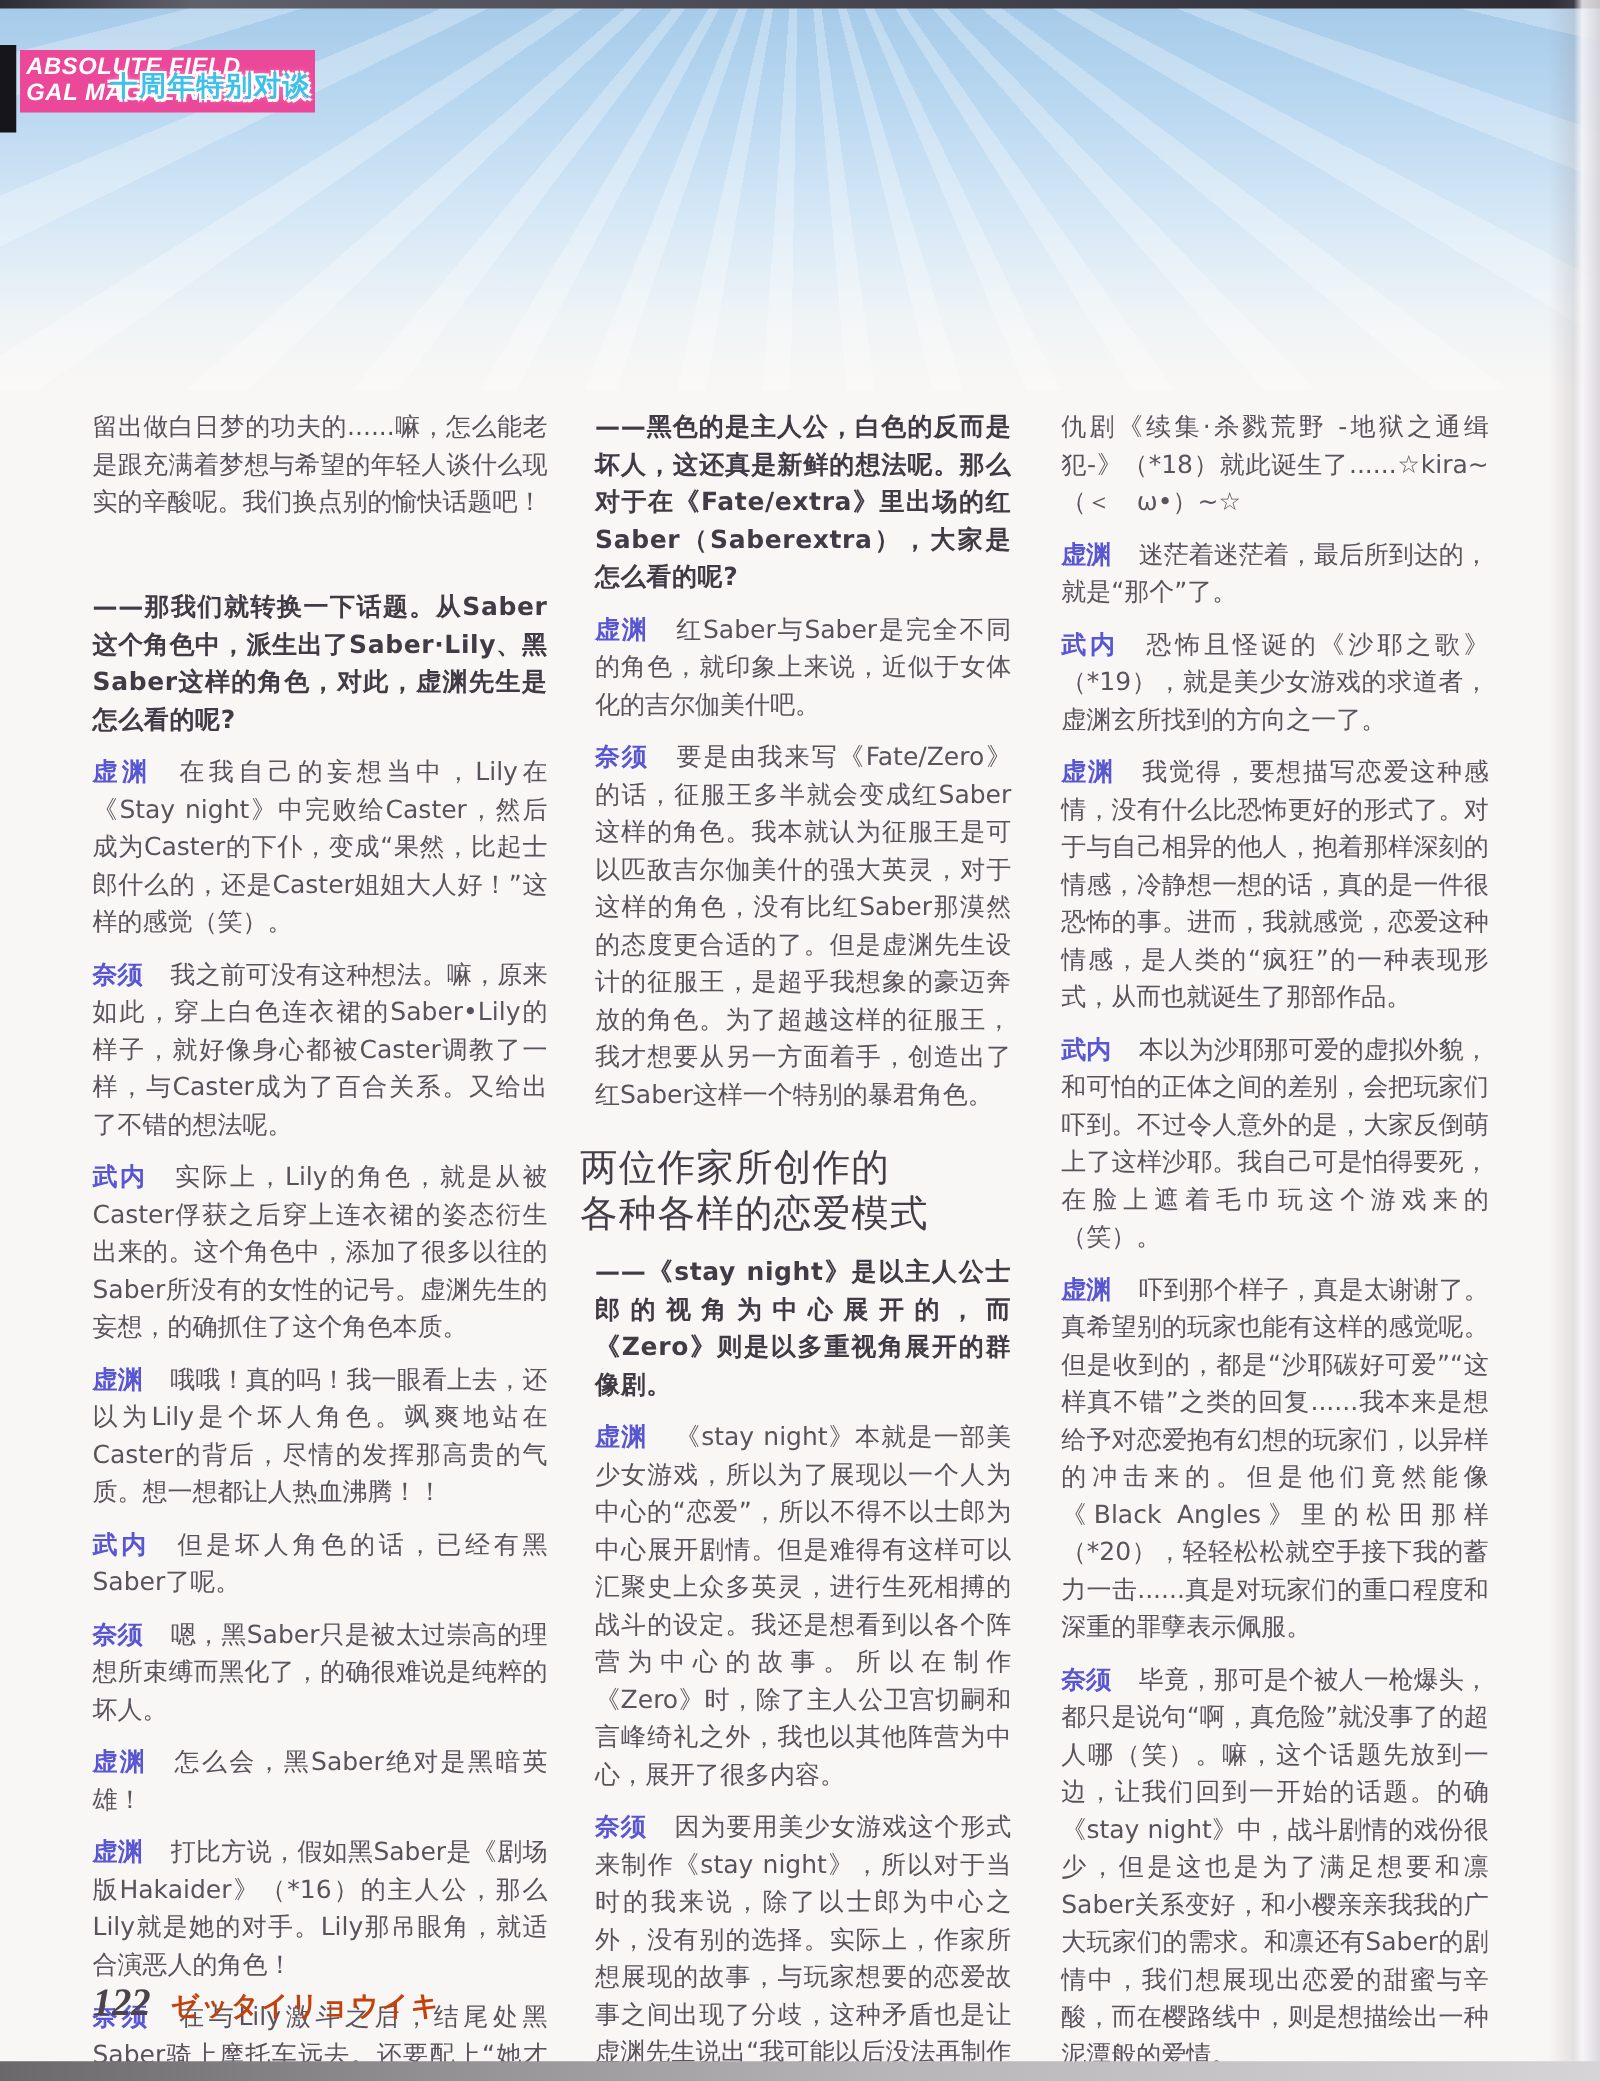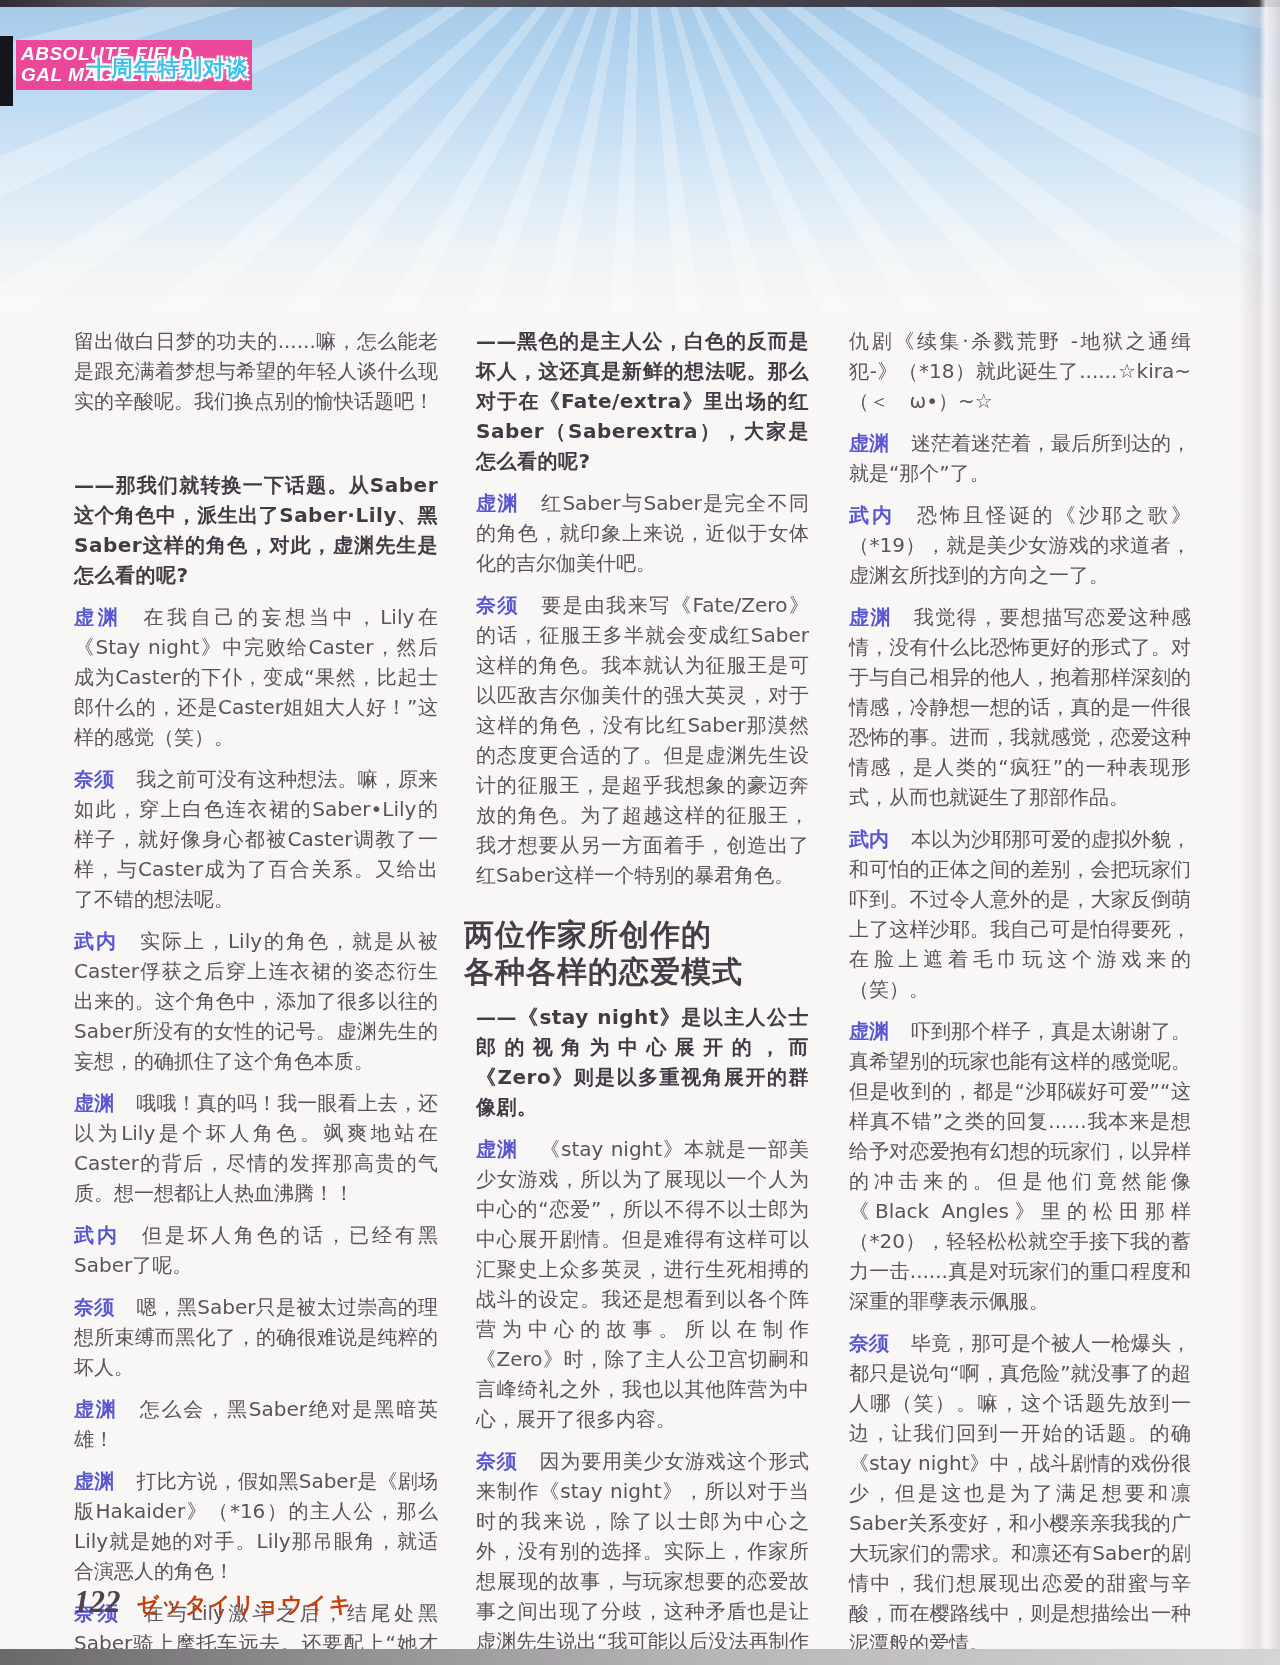--- a/index.html
+++ b/index.html
@@ -26,21 +26,21 @@
   
   .cols{position:absolute;top:314px;left:0;width:1280px;}
   .col{position:absolute;top:0;}
   .col-0{left:62px;width:388px;}
   .col-1{left:464px;width:357px;}
   .col-2{left:837px;width:366px;}
   .col p{margin:12px;font-size:20px;line-height:30px;color:#5a525c;text-align:justify;}
   .col p.question{font-weight:bold;color:#413b46;letter-spacing:.5px;}
   .speaker{color:#5956d2;font-weight:bold;margin-right:22px;}
   .section-heading{margin:26px 0 12px;font-size:30px;line-height:37px;color:#453e49;
-    white-space:pre-line;font-weight:bold;letter-spacing:1px;}
+    white-space:pre-line;font-weight:normal;letter-spacing:1px;}
   .spacer{width:100%;}
   
   .footer{position:absolute;left:74px;top:1584px;display:flex;align-items:baseline;gap:16px;}
   .page-num{font-family:"Liberation Serif",serif;font-style:italic;font-weight:bold;font-size:31px;color:#4c434b;}
   .mag-name{font-size:22px;font-weight:bold;color:#c2410c;letter-spacing:1.5px;}
   
   .right-curl{position:absolute;top:0;right:0;width:42px;height:100%;pointer-events:none;
     background:linear-gradient(90deg,rgba(140,132,142,0) 0%,rgba(140,132,142,.20) 50%,rgba(246,244,246,.85) 66%,rgba(216,212,218,.9) 100%);}
   .bottom-bar{position:absolute;left:0;right:0;bottom:0;height:16px;
     background:linear-gradient(90deg,#6a686b 0%,#8f8d90 25%,#b7b5b8 55%,#d6d4d7 100%);}

